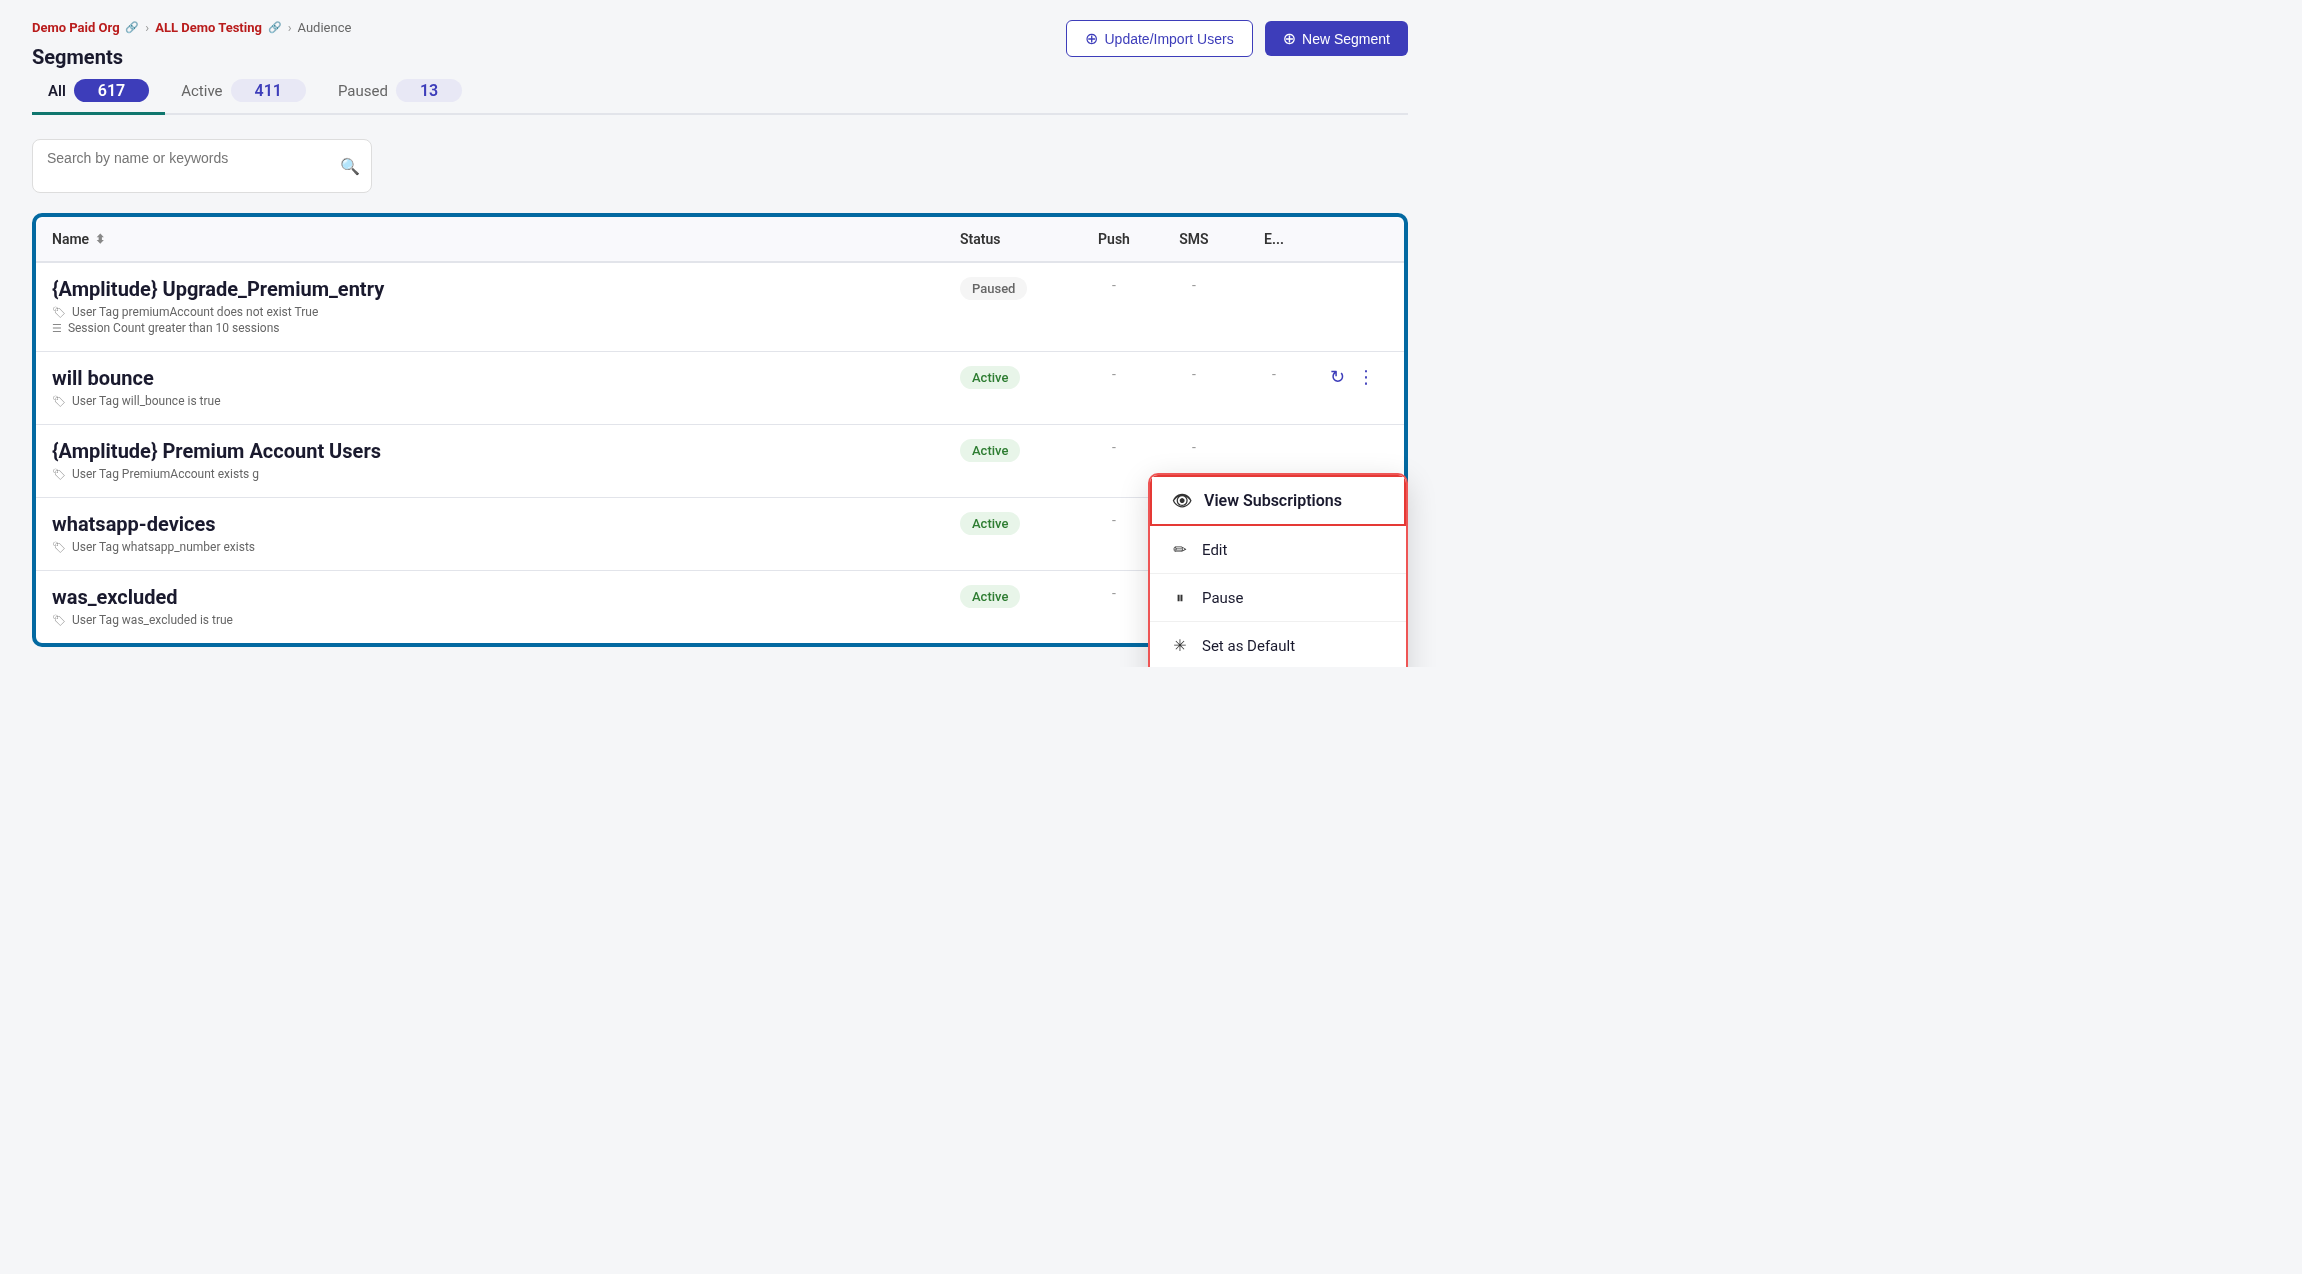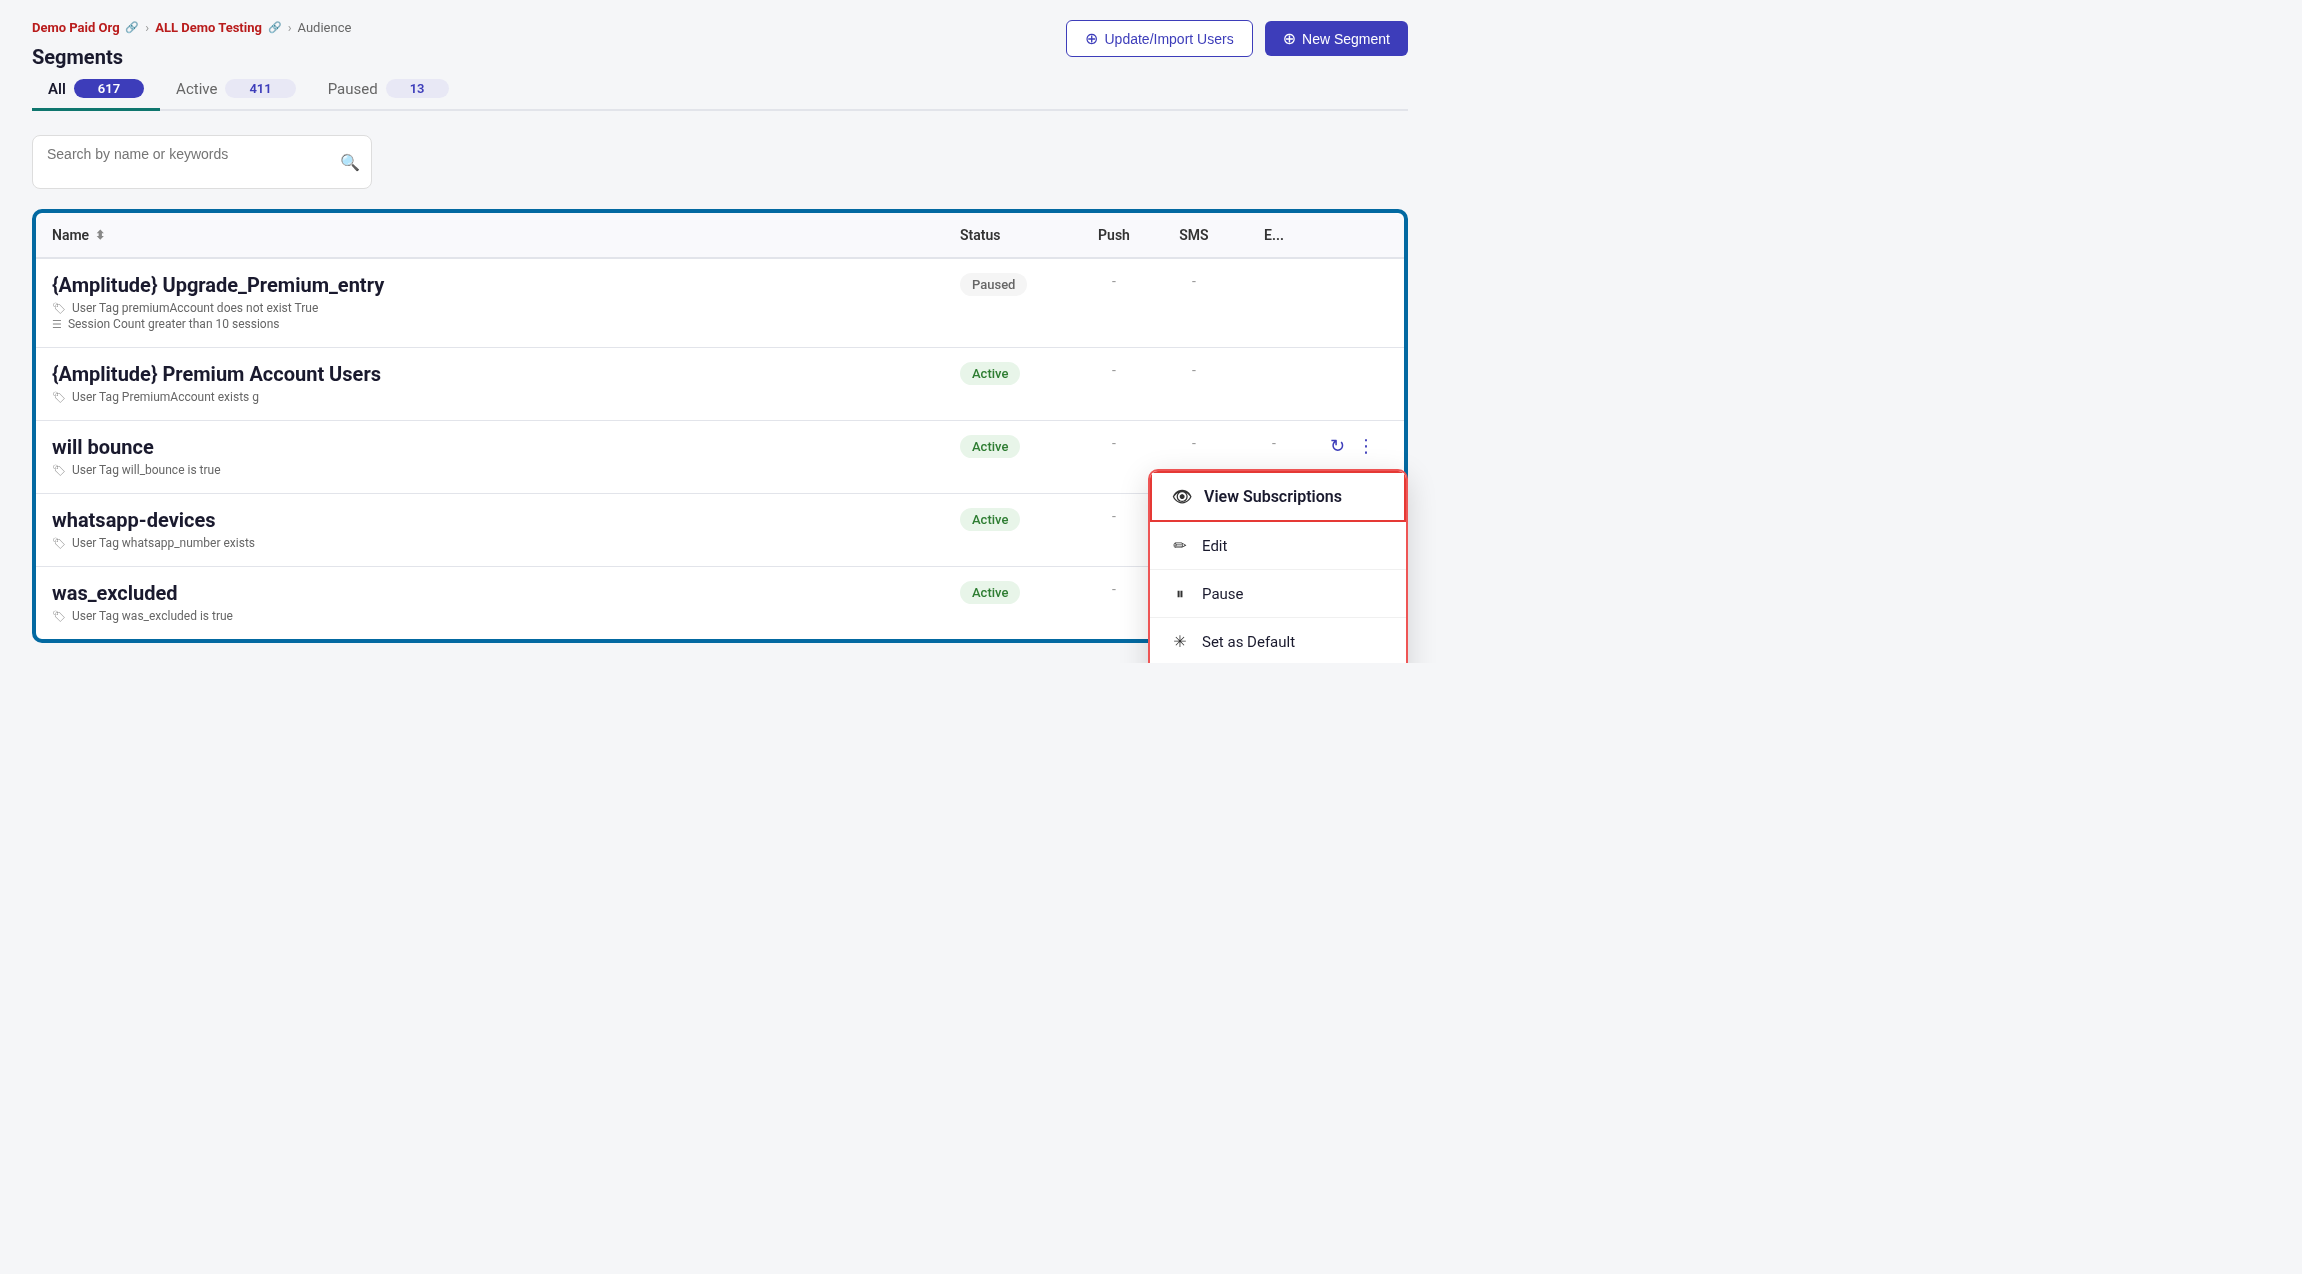--- a/index.html
+++ b/index.html
@@ -95,21 +95,21 @@
       color: #1a1a2e;
       font-weight: 600;
       border-bottom: 3px solid #0f766e;
     }
 
     .tab-badge {
       background: #e8e8f5;
       color: #3d3dba;
       border-radius: 12px;
       padding: 2px 24px;
-      font-size: 13px;
+      font-size: 16px;
       font-weight: 600;
     }
     .tab.active .tab-badge {
       background: #3d3dba;
       color: white;
     }
 
     .search-container {
       margin-bottom: 20px;
     }
@@ -393,55 +393,55 @@
               <span class="status-badge status-paused">Paused</span>
             </td>
             <td class="col-push dash-value">-</td>
             <td class="col-sms dash-value">-</td>
             <td class="col-email dash-value"></td>
             <td class="col-actions"></td>
           </tr>
 
           <tr>
             <td>
-              <div class="segment-name">{Amplitude} Premium Account Users</div>
-              <div class="segment-tag">
-                <span class="tag-icon">🏷</span>
-                <span>User Tag PremiumAccount exists g</span>
-              </div>
-            </td>
-            <td class="col-status">
-              <span class="status-badge status-active">Active</span>
-            </td>
-            <td class="col-push dash-value">-</td>
-            <td class="col-sms dash-value">-</td>
-            <td class="col-email dash-value"></td>
-            <td class="col-actions"></td>
-          </tr>
-
-          <tr>
-            <td>
               <div class="segment-name">will bounce</div>
               <div class="segment-tag">
                 <span class="tag-icon">🏷</span>
                 <span>User Tag will_bounce is true</span>
               </div>
             </td>
             <td class="col-status">
               <span class="status-badge status-active">Active</span>
             </td>
             <td class="col-push dash-value">-</td>
             <td class="col-sms dash-value">-</td>
             <td class="col-email dash-value">-</td>
             <td class="col-actions">
               <div class="action-icons">
                 <span class="refresh-icon" title="Refresh">↻</span>
                 <span class="more-icon">⋮</span>
               </div>
             </td>
+          </tr>
+
+          <tr>
+            <td>
+              <div class="segment-name">{Amplitude} Premium Account Users</div>
+              <div class="segment-tag">
+                <span class="tag-icon">🏷</span>
+                <span>User Tag PremiumAccount exists g</span>
+              </div>
+            </td>
+            <td class="col-status">
+              <span class="status-badge status-active">Active</span>
+            </td>
+            <td class="col-push dash-value">-</td>
+            <td class="col-sms dash-value">-</td>
+            <td class="col-email dash-value"></td>
+            <td class="col-actions"></td>
           </tr>
 
           <tr>
             <td>
               <div class="segment-name">whatsapp-devices</div>
               <div class="segment-tag">
                 <span class="tag-icon">🏷</span>
                 <span>User Tag whatsapp_number exists</span>
               </div>
             </td>

